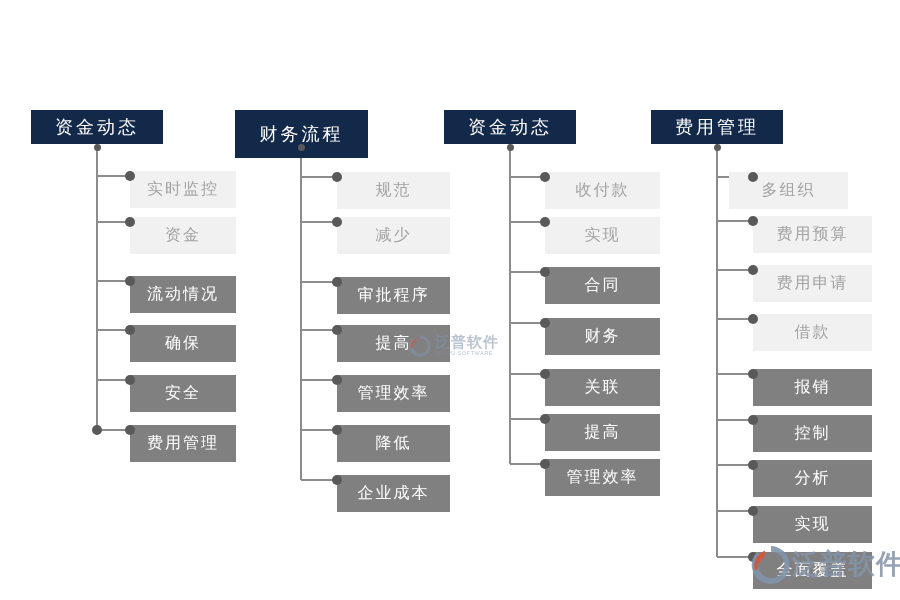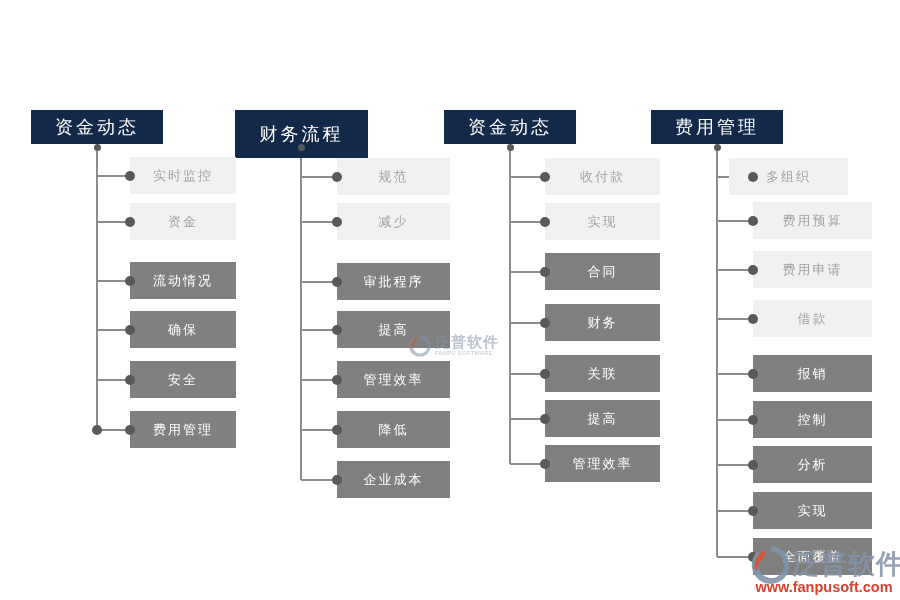--- a/index.html
+++ b/index.html
@@ -18,21 +18,21 @@
     font-family:"Liberation Serif",serif;font-size:18px;letter-spacing:3px;
     z-index:2;
   }
   .vline{position:absolute;width:2px;background:var(--line,#8c8c8c);z-index:1;}
   .hline{position:absolute;height:2px;background:var(--line,#8c8c8c);z-index:1;}
   .dot{position:absolute;width:10px;height:10px;border-radius:50%;
        background:var(--dot,#595959);z-index:4;}
   .dot.sm{width:7px;height:7px;}
   .box{
     position:absolute;display:flex;align-items:center;justify-content:center;
-    font-size:13px;letter-spacing:2px;z-index:3;white-space:nowrap;
+    font-size:16px;letter-spacing:2px;z-index:3;white-space:nowrap;margin-top:14px;
   }
   .box.light{background:var(--light-bg,#f1f1f1);color:var(--light-text,#a3a3a3);}
   .box.dark{background:var(--dark-bg,#808080);color:var(--dark-text,#fff);}
 
   
   .wm-center{
     position:absolute;left:408px;top:334px;display:flex;align-items:flex-start;
     opacity:.55;z-index:5;
   }
   .wm-center .logo{width:24px;height:24px;}
@@ -174,16 +174,15 @@
   </div>
 
   <div class="wm-bottom">
     <div class="wm-bottom-row">
       <svg class="logo" viewBox="0 0 40 40">
         <path fill="#8094aa" d="M20 2a18 18 0 1 1-13.2 5.4l4.2 4.2A12.5 12.5 0 1 0 20 7.5z"></path>
         <path fill="#e05233" d="M4.5 25C3 17 7 9.5 14.5 6.2l-1.2 7.3c-4.2 2-6.3 6-6 10.5z"></path>
       </svg>
       <span class="wm-bottom-brand">泛普软件</span>
     </div>
-    <div class="wm-url">www.fanpusoft.com</div>
   </div>
 
 </div>
 
 </body></html>

